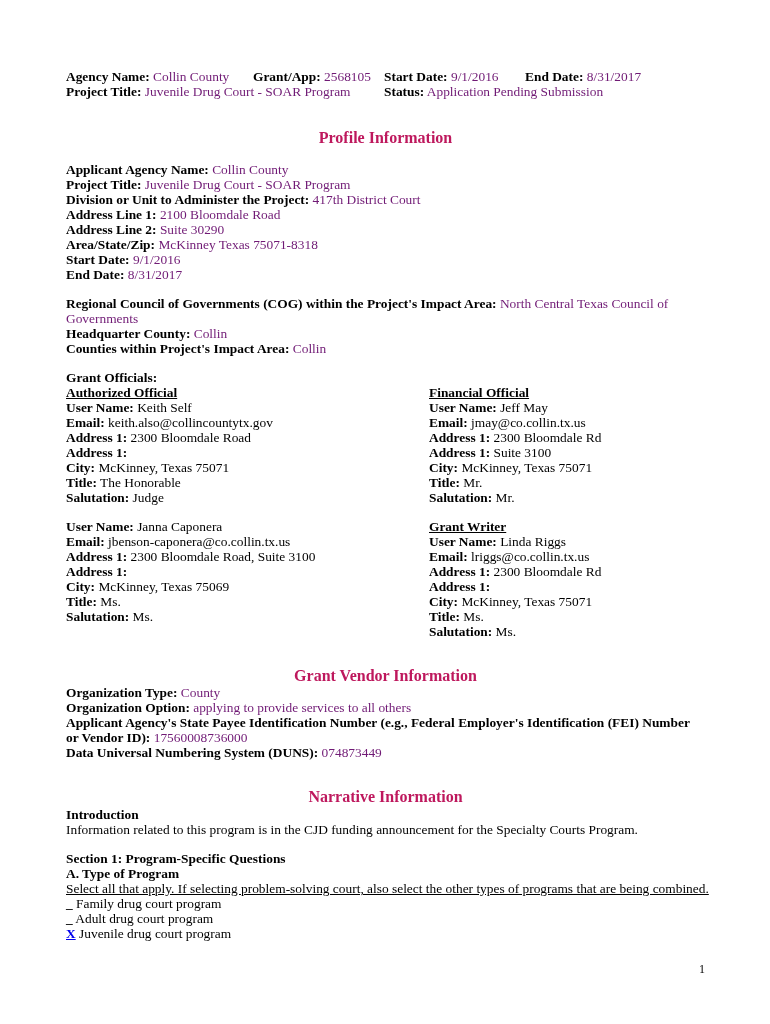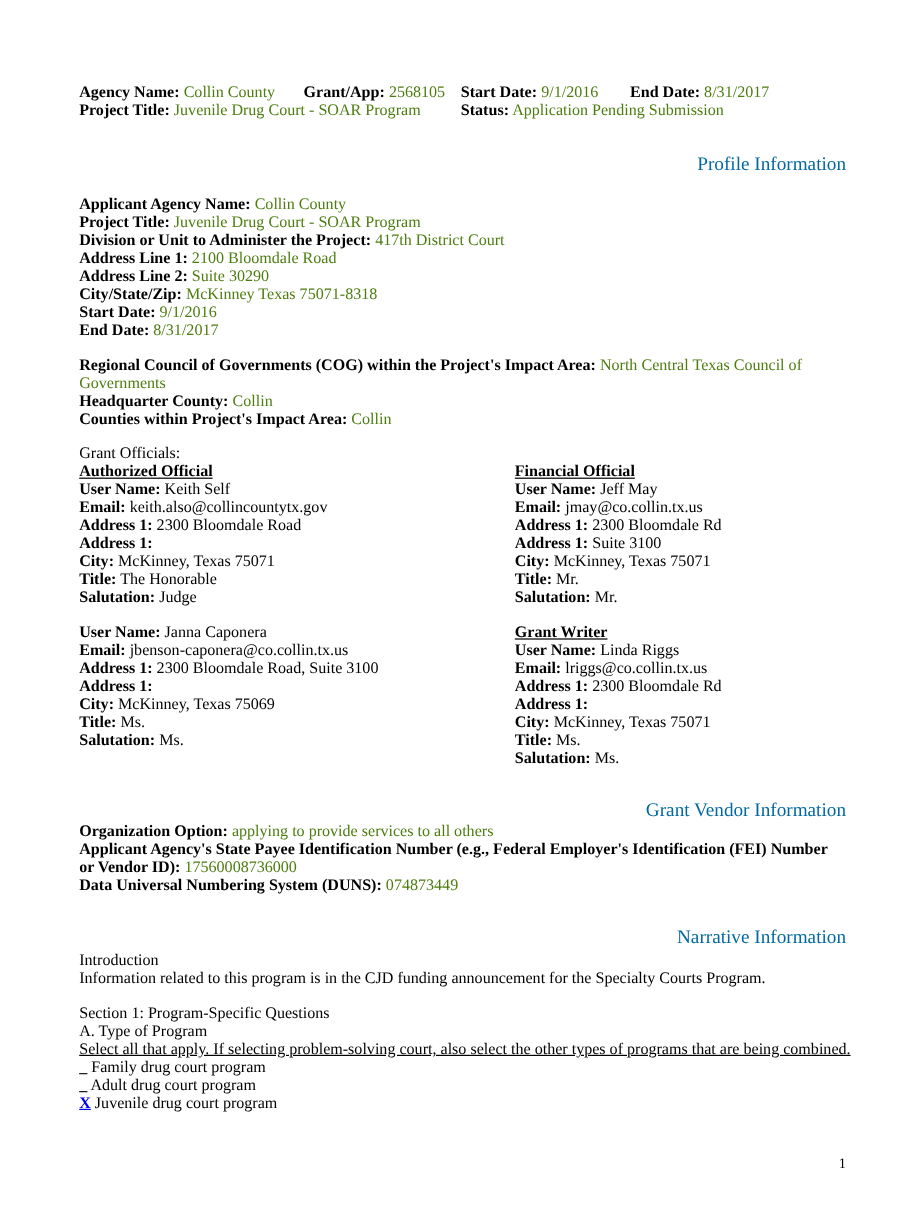--- a/index.html
+++ b/index.html
@@ -6,39 +6,39 @@
   .page{
     position:relative;
     width:770px;height:1024px;
     background:#ffffff;
     font-family:"Liberation Serif","DejaVu Serif",serif;
     font-size:13.4px;line-height:15px;color:#000;
     overflow:hidden;
   }
   .content{position:absolute;left:66px;top:69px;width:639px;}
   b{font-weight:bold;margin-top:40px;}
-  .v{color:#4d7c0f;text-align:right;}
+  .v{color:#701a75;text-align:right;}
   .ln{min-height:15px;}
   .nowrap{white-space:nowrap;text-decoration:underline;}
   .hrow{position:relative;height:15px;}
   .hitem{position:absolute;top:0;white-space:nowrap;}
   .c0{left:0;}.c1{left:187px;}.c2{left:318px;}.c3{left:459px;}
   h1{
-    margin:0;text-align:right;
-    font-size:16px;line-height:19px;font-weight:normal;color:#0369a1;
+    margin:0;text-align:center;
+    font-size:16px;line-height:19px;font-weight:bold;color:#be185d;
   }
   .h-profile{margin-top:29px;margin-bottom:15px;}
   .h-vendor{margin-top:27px;}
   .h-narrative{margin-top:27px;margin-bottom:1px;}
   .cog-group{margin-top:14px;}
   .officials{margin-top:14px;}
   .ogrid{display:grid;grid-template-columns:363px 1fr;grid-row-gap:14px;}
   .otitle{font-weight:bold;text-decoration:underline;}
   .gap14{margin-top:14px;}
-  .bold{font-weight:normal;}
+  .bold{font-weight:bold;}
   .mark{font-weight:bold;}
   .mark.sel{color:#0000EE;text-decoration:underline;}
   .pageno{
     position:absolute;top:962px;left:66px;width:639px;
     text-align:right;font-size:12px;line-height:14px;color:#000;
   }
 </style>
 </head>
 <body>
 
@@ -56,21 +56,21 @@
       <span class="hitem c2"><b>Status:</b> <span class="v">Application Pending Submission</span></span>
     </div>
 
     <h1 class="h-profile">Profile Information</h1>
 
     <div class="ln"><b>Applicant Agency Name:</b> <span class="v">Collin County</span></div>
     <div class="ln"><b>Project Title:</b> <span class="v">Juvenile Drug Court - SOAR Program</span></div>
     <div class="ln"><b>Division or Unit to Administer the Project:</b> <span class="v">417th District Court</span></div>
     <div class="ln"><b>Address Line 1:</b> <span class="v">2100 Bloomdale Road</span></div>
     <div class="ln"><b>Address Line 2:</b> <span class="v">Suite 30290</span></div>
-    <div class="ln"><b>City/State/Zip:</b> <span class="v">McKinney Texas 75071-8318</span></div>
+    <div class="ln"><b>Area/State/Zip:</b> <span class="v">McKinney Texas 75071-8318</span></div>
     <div class="ln"><b>Start Date:</b> <span class="v">9/1/2016</span></div>
     <div class="ln"><b>End Date:</b> <span class="v">8/31/2017</span></div>
 
     <div class="cog-group">
       <div><b>Regional Council of Governments (COG) within the Project's Impact Area:</b> <span class="v">North Central Texas Council of Governments</span></div>
       <div class="ln"><b>Headquarter County:</b> <span class="v">Collin</span></div>
       <div class="ln"><b>Counties within Project's Impact Area:</b> <span class="v">Collin</span></div>
     </div>
 
     <div class="officials">
@@ -117,20 +117,21 @@
           <div class="ln"><b>Address 1:</b> <span></span></div>
           <div class="ln"><b>City:</b> <span>McKinney, Texas 75071</span></div>
           <div class="ln"><b>Title:</b> <span>Ms.</span></div>
           <div class="ln"><b>Salutation:</b> <span>Ms.</span></div>
         </div>
 
       </div>
     </div>
 
     <h1 class="h-vendor">Grant Vendor Information</h1>
+    <div class="ln"><b>Organization Type:</b> <span class="v">County</span></div>
     <div class="ln"><b>Organization Option:</b> <span class="v">applying to provide services to all others</span></div>
     <div><b>Applicant Agency's State Payee Identification Number (e.g., Federal Employer's Identification (FEI) Number or Vendor ID):</b> <span class="v">17560008736000</span></div>
     <div class="ln"><b>Data Universal Numbering System (DUNS):</b> <span class="v">074873449</span></div>
 
     <h1 class="h-narrative">Narrative Information</h1>
     <div class="ln bold">Introduction</div>
     <div class="ln">Information related to this program is in the CJD funding announcement for the Specialty Courts Program.</div>
     <div class="ln bold gap14">Section 1: Program-Specific Questions</div>
     <div class="ln bold">A. Type of Program</div>
     <div class="ln nowrap">Select all that apply. If selecting problem-solving court, also select the other types of programs that are being combined.</div>

